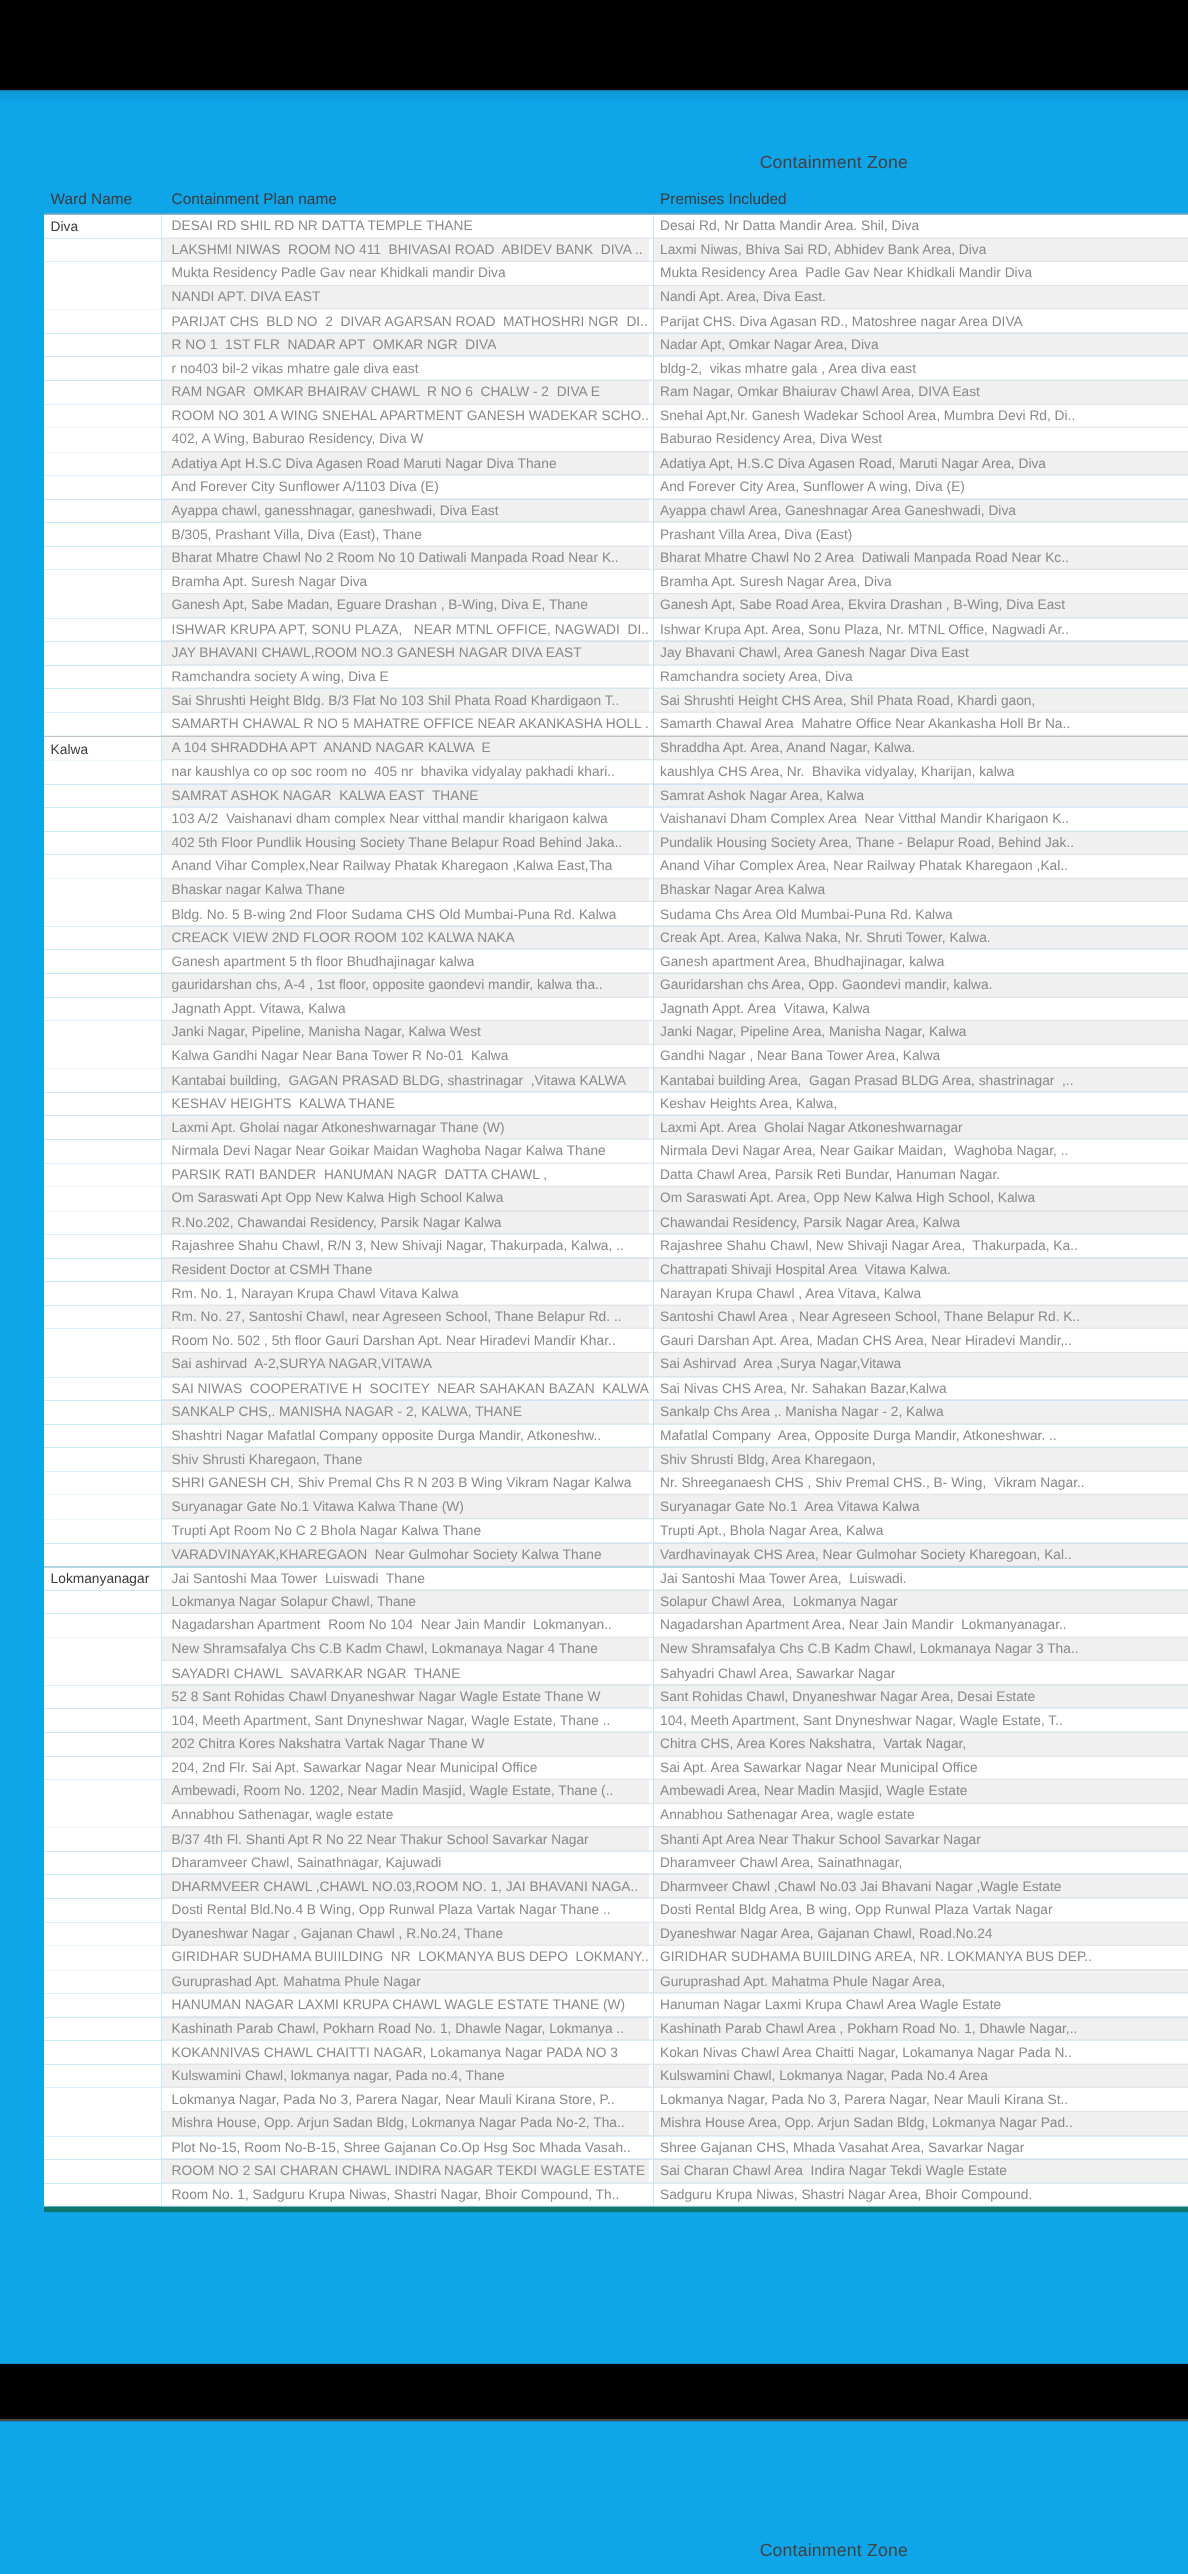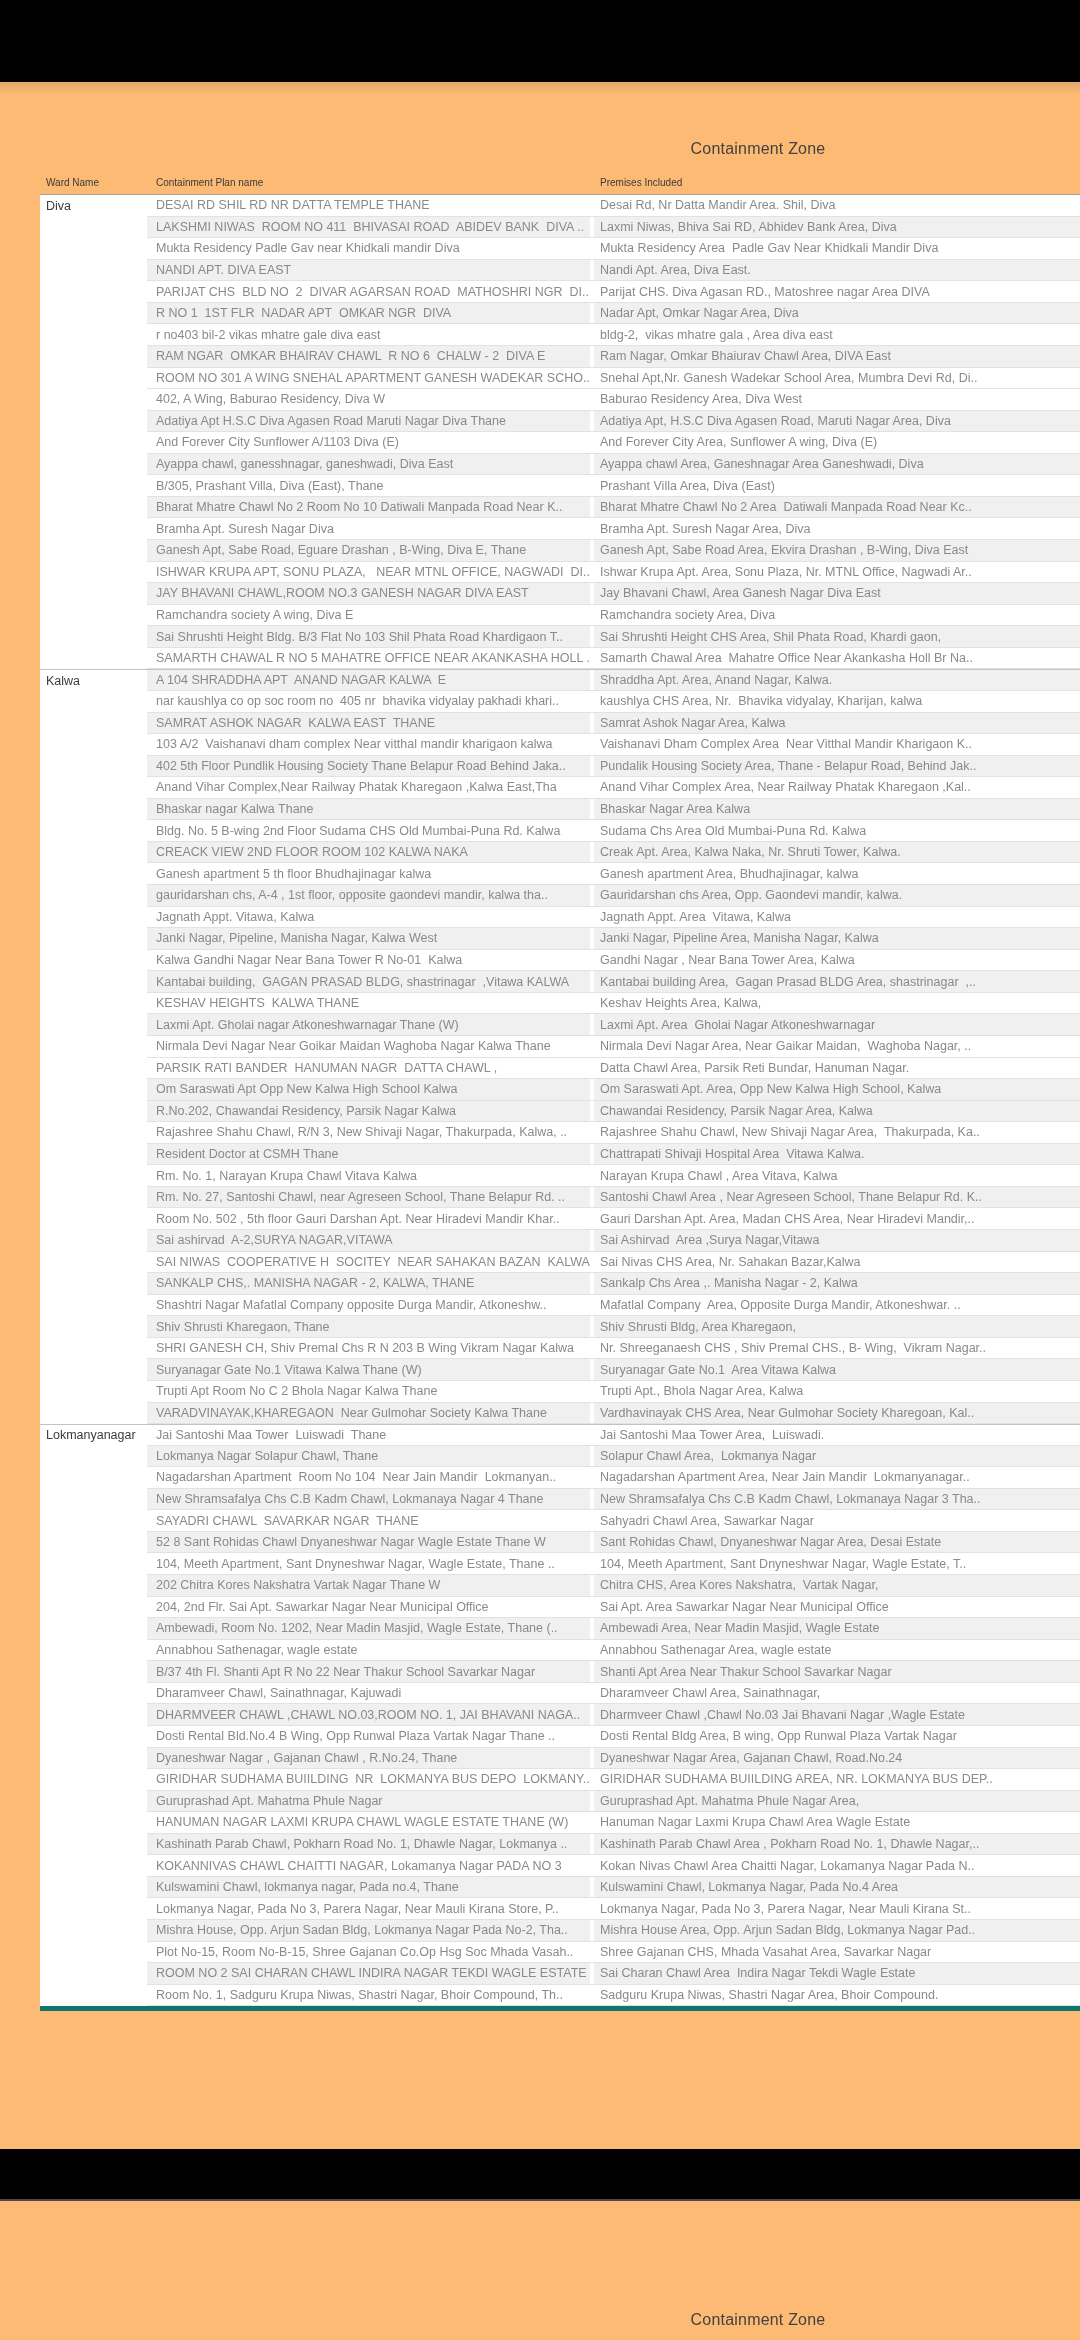--- a/index.html
+++ b/index.html
@@ -1,29 +1,29 @@
 <!DOCTYPE html>
 <html><head>
 <meta charset="utf-8">
 <style>
   html,body{margin:0;padding:0;background:#ffffff}
-  .screen{position:relative;width:1080px;height:2340px;background:#fdba74;overflow:hidden;
+  .screen{position:relative;width:1080px;height:2340px;background:#0ea5e9;overflow:hidden;
           font-family:"Liberation Sans",sans-serif;-webkit-font-smoothing:antialiased}
   *{box-sizing:border-box}
 
   .topbar{position:absolute;left:0;top:0;width:1080px;height:82px;background:#000000}
   .topbar-shadow{position:absolute;left:0;top:82px;width:1080px;height:12px;
                  background:linear-gradient(rgba(0,0,0,0.10),rgba(0,0,0,0))}
 
   .sheet-title{position:absolute;top:140px;left:758px;transform:translateX(-50%);
                font-size:16px;color:#424242;white-space:nowrap;letter-spacing:0.2px}
 
   .thead{position:absolute;left:40px;top:167px;width:1040px;height:28px;
          border-bottom:1px solid #a3a3a3}
-  .th{position:absolute;bottom:6px;font-size:10px;color:#3b3b3b;white-space:pre}
+  .th{position:absolute;bottom:6px;font-size:14px;color:#3b3b3b;white-space:pre}
   .th-ward{left:6px}.th-plan{left:116px}.th-prem{left:560px}
 
   .tbody{position:absolute;left:40px;top:195px;width:1040px;border-bottom:5px solid #0f766e;overflow:hidden}
   .trow{display:flex;height:21.575px}
   .trow.sec{border-top:1px solid #c2c2c2}
   .cell{font-size:12.5px;color:#8a8a8a;white-space:pre;overflow:hidden;
         display:flex;align-items:center;border-bottom:1px solid #e2e2e2;background:#ffffff}
   .cw{width:107px;color:#3b3b3b;padding-left:6px;border-bottom:none;background:#ffffff}
   .cp{width:443px;padding-left:9px}
   .cg{width:4px;padding:0}
@@ -143,21 +143,21 @@
         <div class="cell ci">Bharat Mhatre Chawl No 2 Area  Datiwali Manpada Road Near Kc..</div>
       </div>
       <div class="trow">
         <div class="cell cw"></div>
         <div class="cell cp">Bramha Apt. Suresh Nagar Diva</div>
         <div class="cell cg"></div>
         <div class="cell ci">Bramha Apt. Suresh Nagar Area, Diva</div>
       </div>
       <div class="trow band">
         <div class="cell cw"></div>
-        <div class="cell cp">Ganesh Apt, Sabe Road, Eguare Drashan , B-Wing, Diva E, Thane</div>
+        <div class="cell cp">Ganesh Apt, Sabe Madan, Eguare Drashan , B-Wing, Diva E, Thane</div>
         <div class="cell cg"></div>
         <div class="cell ci">Ganesh Apt, Sabe Road Area, Ekvira Drashan , B-Wing, Diva East</div>
       </div>
       <div class="trow">
         <div class="cell cw"></div>
         <div class="cell cp">ISHWAR KRUPA APT, SONU PLAZA,   NEAR MTNL OFFICE, NAGWADI  DI..</div>
         <div class="cell cg"></div>
         <div class="cell ci">Ishwar Krupa Apt. Area, Sonu Plaza, Nr. MTNL Office, Nagwadi Ar..</div>
       </div>
       <div class="trow band">

